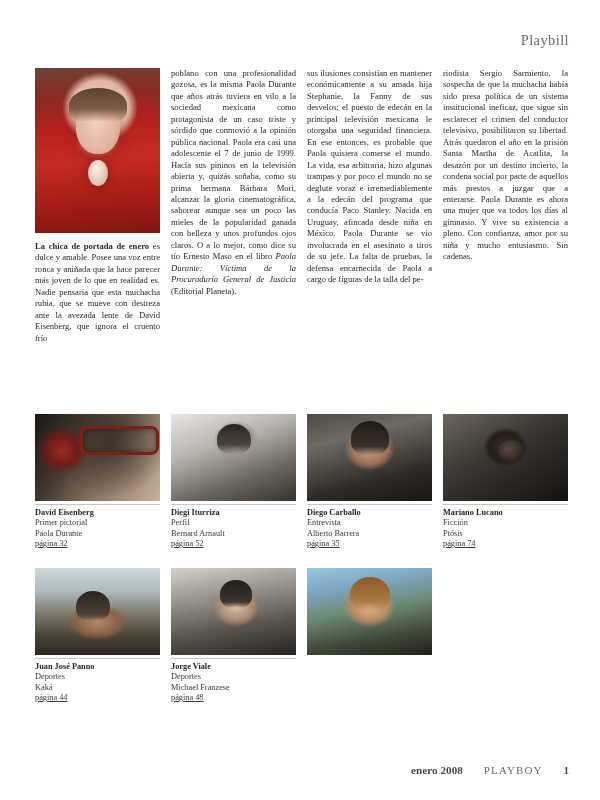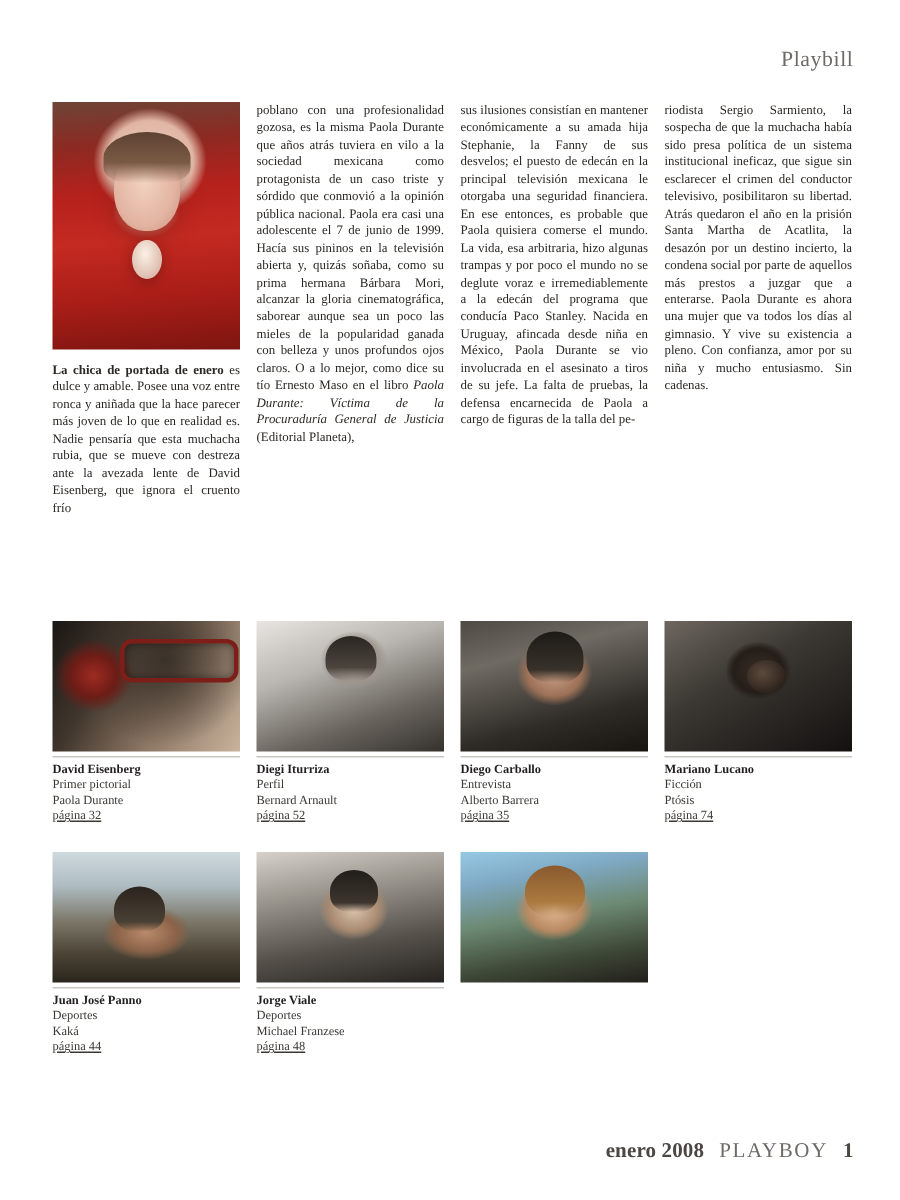--- a/index.html
+++ b/index.html
@@ -262,25 +262,25 @@
     transform:translateX(-50%);
     border-radius:50% 50% 42% 42%;
     background: linear-gradient(180deg,#8a5a2e 0%, #a9793f 70%, rgba(169,121,63,0) 100%);
   }
 
   
   .footer {
     position: absolute;
     right: 31px;
     bottom: 24px;
-    font-size: 14px;
+    font-size: 11px;
     color: #4a4643;
     display: flex;
     align-items: baseline;
-    gap: 10px;
+    gap: 21px;
   }
   .footer-date { font-weight: bold; letter-spacing: 0.1px; }
   .footer-brand { letter-spacing: 1.1px; color: #6d6a68; }
   .footer-page { font-weight: bold; }
 </style>
 </head>
 <body>
 
 <div class="page">
 

